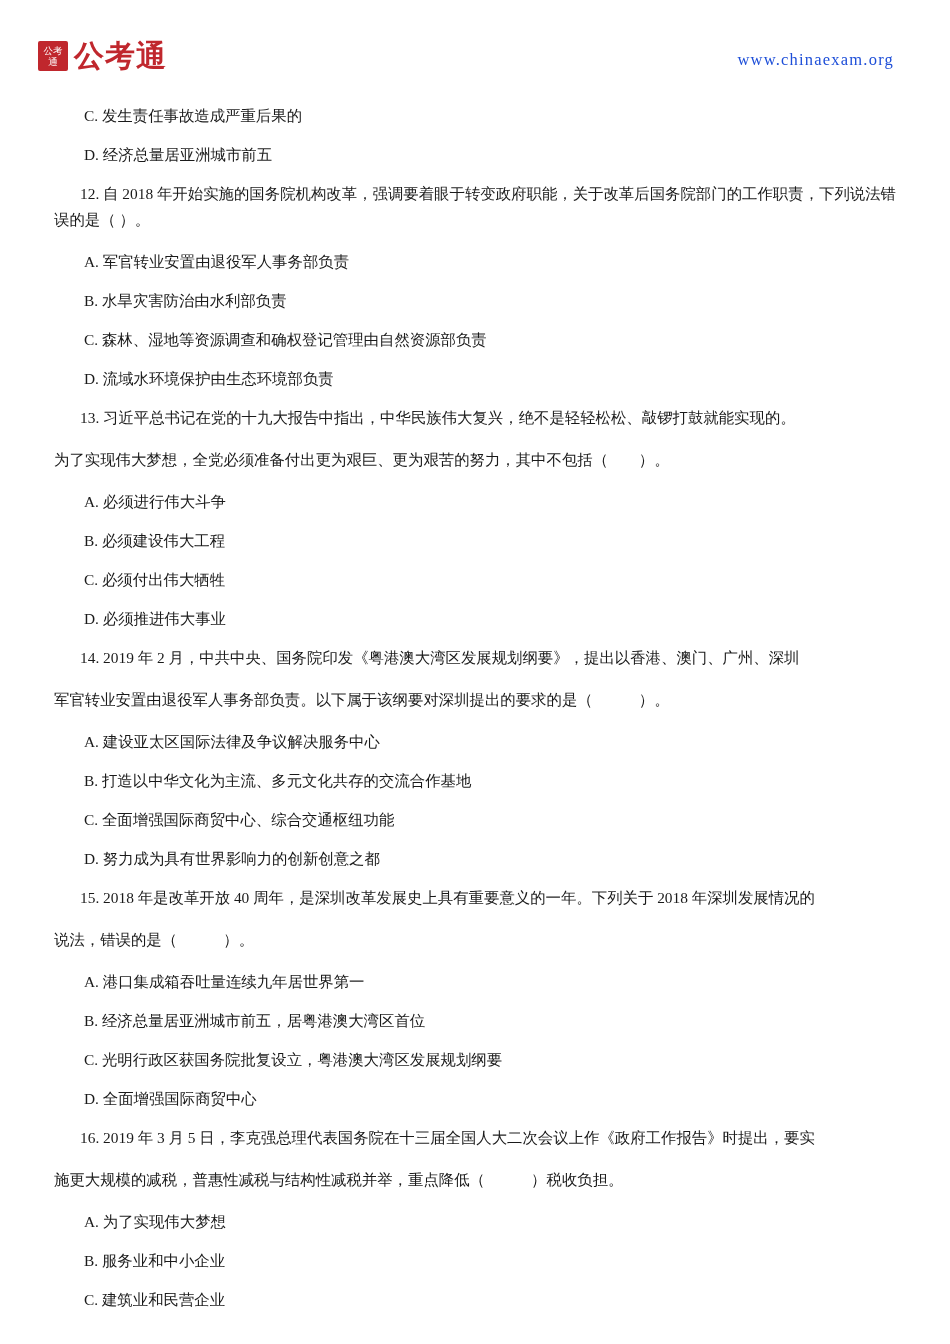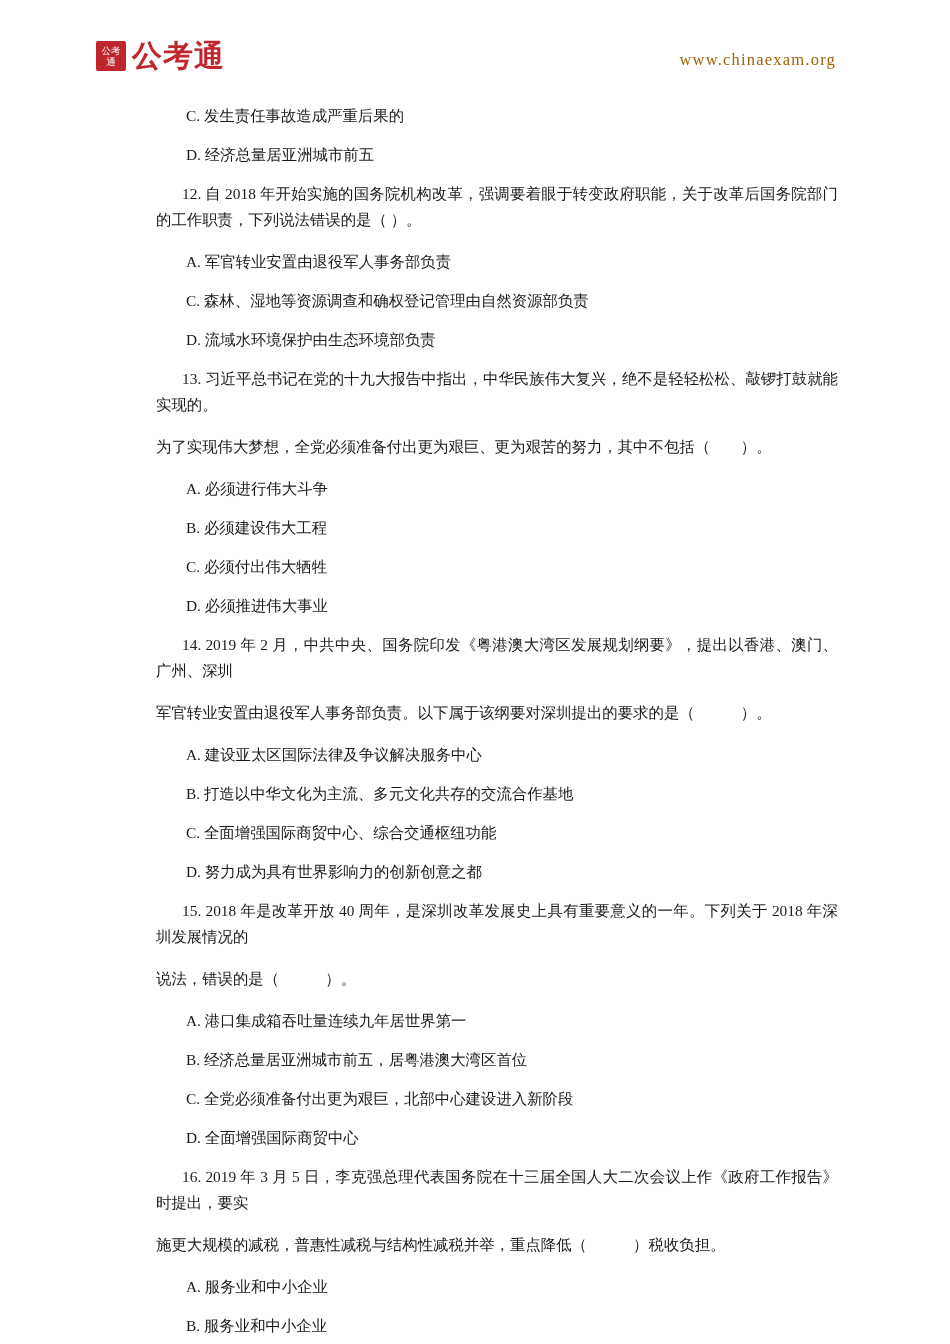--- a/index.html
+++ b/index.html
@@ -13,21 +13,21 @@
     height: 1344px;
     font-family: "Liberation Serif", "DejaVu Serif", serif;
     color: #1a1a1a;
     position: relative;
     overflow: hidden;
   }
   .page {
     width: 950px;
     height: 1344px;
     position: relative;
-    padding: 0 112px;
+    padding: 0 54px;
   }
   
   .header {
     position: relative;
     height: 78px;
     display: flex;
     align-items: flex-end;
     justify-content: space-between;
     padding-bottom: 6px;
   }
@@ -55,33 +55,32 @@
   }
   .brand-name {
     color: #c0272d;
     font-family: "Liberation Sans", sans-serif;
     font-weight: bold;
     font-size: 30px;
     letter-spacing: 1px;
     line-height: 32px;
   }
   .site-url {
-    color: #a16207;
+    color: #1d4ed8;
     font-family: "Liberation Serif", serif;
     font-size: 16.5px;
     letter-spacing: 1.2px;
     padding-right: 2px;
     padding-bottom: 2px;
   }
   
   .content {
     padding-top: 18px;
     font-size: 15.4px;
     line-height: 1.0;
-    margin-left: 44px;
   }
   .q-stem {
     margin: 0 0 2px 0;
     text-indent: 26px;
     line-height: 26px;
     padding: 7px 0 7px 0;
     text-align: justify;
     text-justify: inter-ideograph;
   }
   .q-stem.cont {
@@ -106,40 +105,41 @@
       <div class="brand-name">公考通</div>
     </div>
     <div class="site-url">www.chinaexam.org</div>
   </div>
 
   <div class="content" id="doc-body">
       <p class="opt">C. 发生责任事故造成严重后果的</p>
       <p class="opt">D. 经济总量居亚洲城市前五</p>
       <p class="q-stem">12. 自 2018 年开始实施的国务院机构改革，强调要着眼于转变政府职能，关于改革后国务院部门的工作职责，下列说法错误的是（    ）。</p>
       <p class="opt">A. 军官转业安置由退役军人事务部负责</p>
+      <p class="opt">B. 水旱灾害防治由水利部负责</p>
       <p class="opt">C. 森林、湿地等资源调查和确权登记管理由自然资源部负责</p>
       <p class="opt">D. 流域水环境保护由生态环境部负责</p>
       <p class="q-stem">13. 习近平总书记在党的十九大报告中指出，中华民族伟大复兴，绝不是轻轻松松、敲锣打鼓就能实现的。</p>
       <p class="q-stem cont">为了实现伟大梦想，全党必须准备付出更为艰巨、更为艰苦的努力，其中不包括（　　）。</p>
       <p class="opt">A. 必须进行伟大斗争</p>
       <p class="opt">B. 必须建设伟大工程</p>
       <p class="opt">C. 必须付出伟大牺牲</p>
       <p class="opt">D. 必须推进伟大事业</p>
       <p class="q-stem">14. 2019 年 2 月，中共中央、国务院印发《粤港澳大湾区发展规划纲要》，提出以香港、澳门、广州、深圳</p>
       <p class="q-stem cont">军官转业安置由退役军人事务部负责。以下属于该纲要对深圳提出的要求的是（　　　）。</p>
       <p class="opt">A. 建设亚太区国际法律及争议解决服务中心</p>
       <p class="opt">B. 打造以中华文化为主流、多元文化共存的交流合作基地</p>
       <p class="opt">C. 全面增强国际商贸中心、综合交通枢纽功能</p>
       <p class="opt">D. 努力成为具有世界影响力的创新创意之都</p>
       <p class="q-stem">15. 2018 年是改革开放 40 周年，是深圳改革发展史上具有重要意义的一年。下列关于 2018 年深圳发展情况的</p>
       <p class="q-stem cont">说法，错误的是（　　　）。</p>
       <p class="opt">A. 港口集成箱吞吐量连续九年居世界第一</p>
       <p class="opt">B. 经济总量居亚洲城市前五，居粤港澳大湾区首位</p>
-      <p class="opt">C. 全党必须准备付出更为艰巨，北部中心建设进入新阶段</p>
+      <p class="opt">C. 光明行政区获国务院批复设立，粤港澳大湾区发展规划纲要</p>
       <p class="opt">D. 全面增强国际商贸中心</p>
       <p class="q-stem">16. 2019 年 3 月 5 日，李克强总理代表国务院在十三届全国人大二次会议上作《政府工作报告》时提出，要实</p>
       <p class="q-stem cont">施更大规模的减税，普惠性减税与结构性减税并举，重点降低（　　　）税收负担。</p>
-      <p class="opt">A. 服务业和中小企业</p>
+      <p class="opt">A. 为了实现伟大梦想</p>
       <p class="opt">B. 服务业和中小企业</p>
       <p class="opt">C. 建筑业和民营企业</p>
     </div>
 
 </div>
 
 </body></html>

